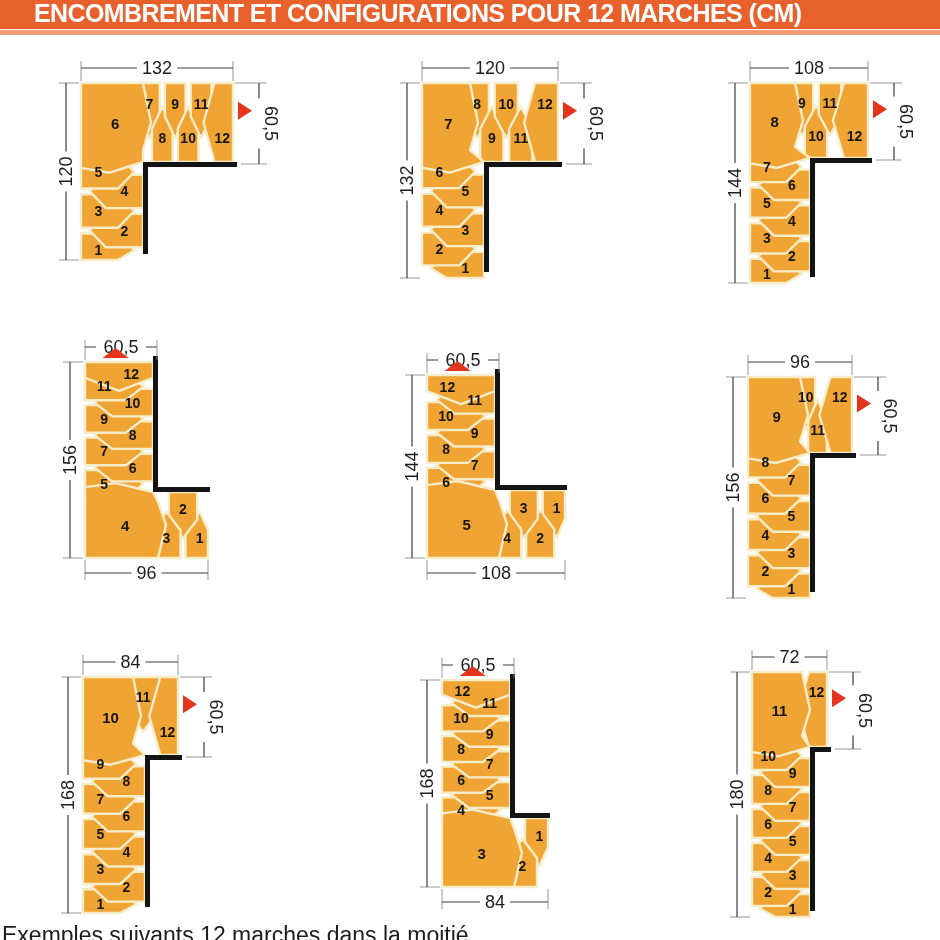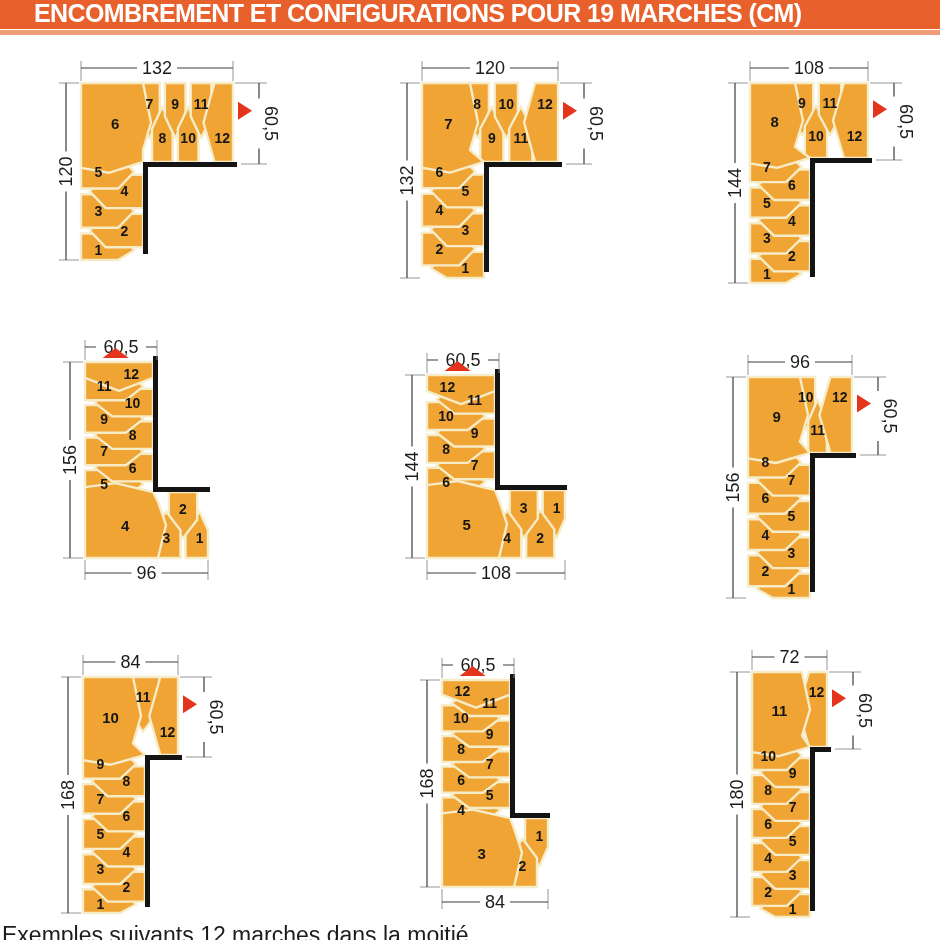--- a/index.html
+++ b/index.html
@@ -21,21 +21,21 @@
   #scene{position:absolute;left:0;top:0;}
   .caption{
     position:absolute;left:2px;top:921px;width:930px;
     font-size:23px;color:#1d1d1d;line-height:28px;
   }
 </style>
 </head>
 <body>
 
 <div class="banner">
-  <span>ENCOMBREMENT ET CONFIGURATIONS POUR 19 MARCHES (CM)</span>
+  <span>ENCOMBREMENT ET CONFIGURATIONS POUR 12 MARCHES (CM)</span>
 </div>
 <div class="banner-band"></div>
 
 <svg id="scene" width="940" height="940" viewBox="0 0 940 940">
     <g transform="translate(81,83)">
       <polygon points="0.0,150.5 37.2,150.5 53.3,167.2 37.2,177.0 0.0,177.0" fill="#F0A434" stroke="#F7ECC8" stroke-width="2.4" stroke-linejoin="round"></polygon>
       <polygon points="62.0,130.9 62.0,164.3 24.8,164.3 8.7,147.6 24.8,130.9" fill="#F0A434" stroke="#F7ECC8" stroke-width="2.4" stroke-linejoin="round"></polygon>
       <polygon points="0.0,111.3 37.2,111.3 53.3,128.0 37.2,144.7 0.0,144.7" fill="#F0A434" stroke="#F7ECC8" stroke-width="2.4" stroke-linejoin="round"></polygon>
       <polygon points="62.0,91.7 62.0,125.1 24.8,125.1 8.7,108.4 24.8,91.7" fill="#F0A434" stroke="#F7ECC8" stroke-width="2.4" stroke-linejoin="round"></polygon>
       <polygon points="0.0,72.1 37.2,72.1 53.3,88.8 37.2,105.5 0.0,105.5" fill="#F0A434" stroke="#F7ECC8" stroke-width="2.4" stroke-linejoin="round"></polygon>

